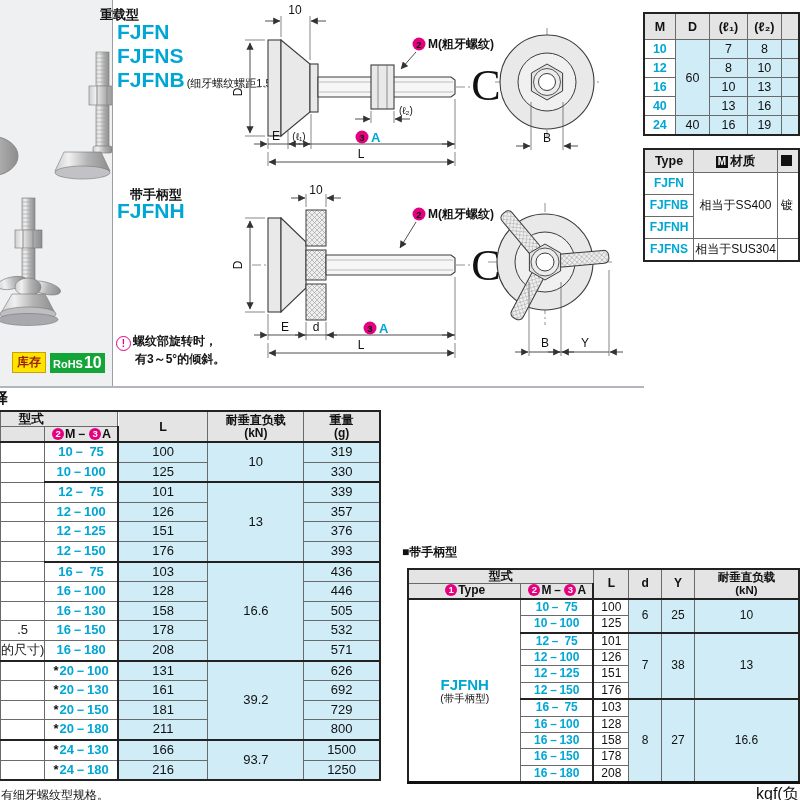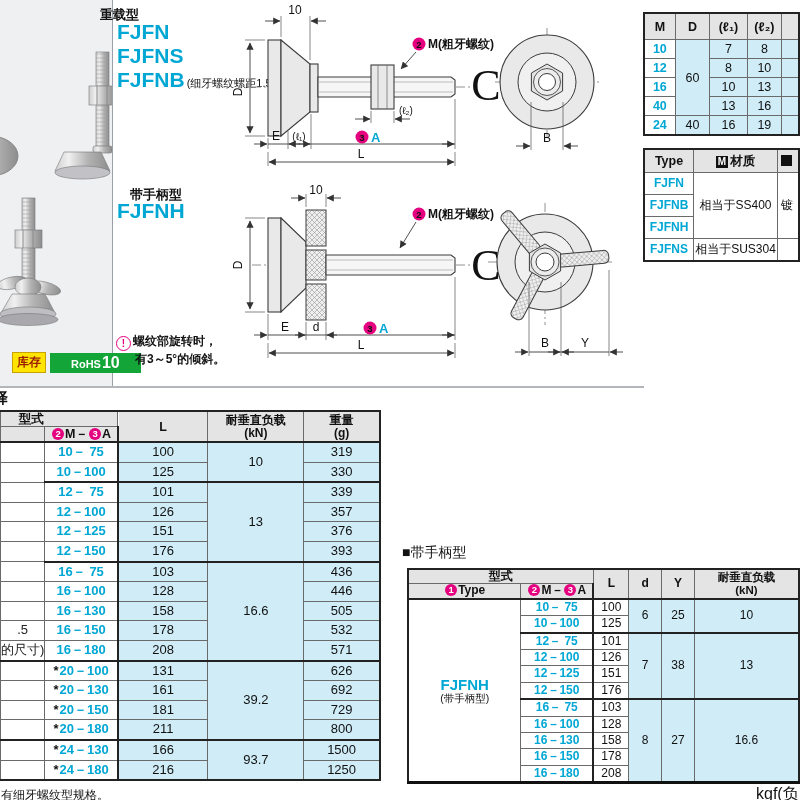--- a/index.html
+++ b/index.html
@@ -8,21 +8,21 @@
 
 #photo{left:0;top:0;width:112px;height:388px;background:#eef0f1;border-right:1px solid #9aa0a8}
 #topline{left:0;top:386px;width:644px;height:2px;background:#b2b6ba}
 
 .secttl{font-size:13px;font-weight:bold;color:#111}
 .model{font-size:21px;font-weight:bold;color:#00a7d4;line-height:1.05}
 .model small{font-size:11px;font-weight:normal;color:#111;margin-left:2px}
 
 #badges{left:12px;top:352px;display:flex;gap:4px;align-items:flex-end}
 .badge-stock{background:#ffe400;border:1px solid #c8a200;color:#9b1e00;font-size:12px;font-weight:bold;padding:1px 4px}
-.badge-rohs{background:#13a538;color:#fff;font-size:11px;font-weight:bold;padding:2px 21px;display:flex;align-items:baseline}
+.badge-rohs{background:#13a538;color:#fff;font-size:11px;font-weight:bold;padding:2px 3px;display:flex;align-items:baseline}
 .badge-rohs b{font-size:16px;margin-left:1px;line-height:1}
 
 #caution{left:116px;top:333px;font-size:12px;font-weight:bold;line-height:1.35}
 .cicon{display:inline-block;width:13px;height:13px;border:1.5px solid #e4007f;border-radius:50%;color:#e4007f;font-size:10px;font-weight:bold;line-height:13px;text-align:center;margin-right:2px;vertical-align:-2px}
 #caution .l2{padding-left:19px}
 
 table.cat{border-collapse:collapse;table-layout:fixed;position:absolute;background:#fff}
 .cat th,.cat td{border:1px solid #6a6a6a;font-size:12.5px;text-align:center;padding:0;overflow:hidden;white-space:nowrap;line-height:1.12}
 .cat th{background:#e4e4e4;font-weight:bold}
 .blue{background:#cfecf7}
@@ -49,21 +49,21 @@
 #main-table thead th{font-size:12.5px}
 #main-table thead div{font-size:12px;line-height:13px}
 .typecol{border-top:none;border-bottom:none;border-left:none;background:#fff;font-size:10px;text-align:right;padding-right:2px;color:#222}
 .tsep{border-top:2px solid #222 !important}
 .ma{border-right:2px solid #222 !important;white-space:pre}
 .ma-h{border-right:2px solid #222 !important}
 .grp{border-top:2px solid #222 !important}
 .mod-h{padding-right:56px !important}
 .typecol-h{border-left:none}
 
-#handle-title{left:402px;top:544px;font-size:14px;font-weight:normal}
+#handle-title{left:402px;top:544px;font-size:12px;font-weight:bold}
 #handle-table{left:407px;top:568px;border:2px solid #222;border-bottom:3px solid #111}
 #handle-table td{height:15.4px;font-size:12px}
 #handle-table th{font-size:12px}
 #handle-table thead div{font-size:11.5px;line-height:12.5px}
 #handle-table .typecell{background:#fff}
 .hma{border-right:2px solid #222 !important;white-space:pre}
 #fjfnh-name{color:#00a7d4;font-weight:bold;font-size:15px;line-height:1.1}
 #fjfnh-sub{font-size:10.5px;line-height:1.1}
 
 #main-footnote{left:1px;top:787px;font-size:12px}

